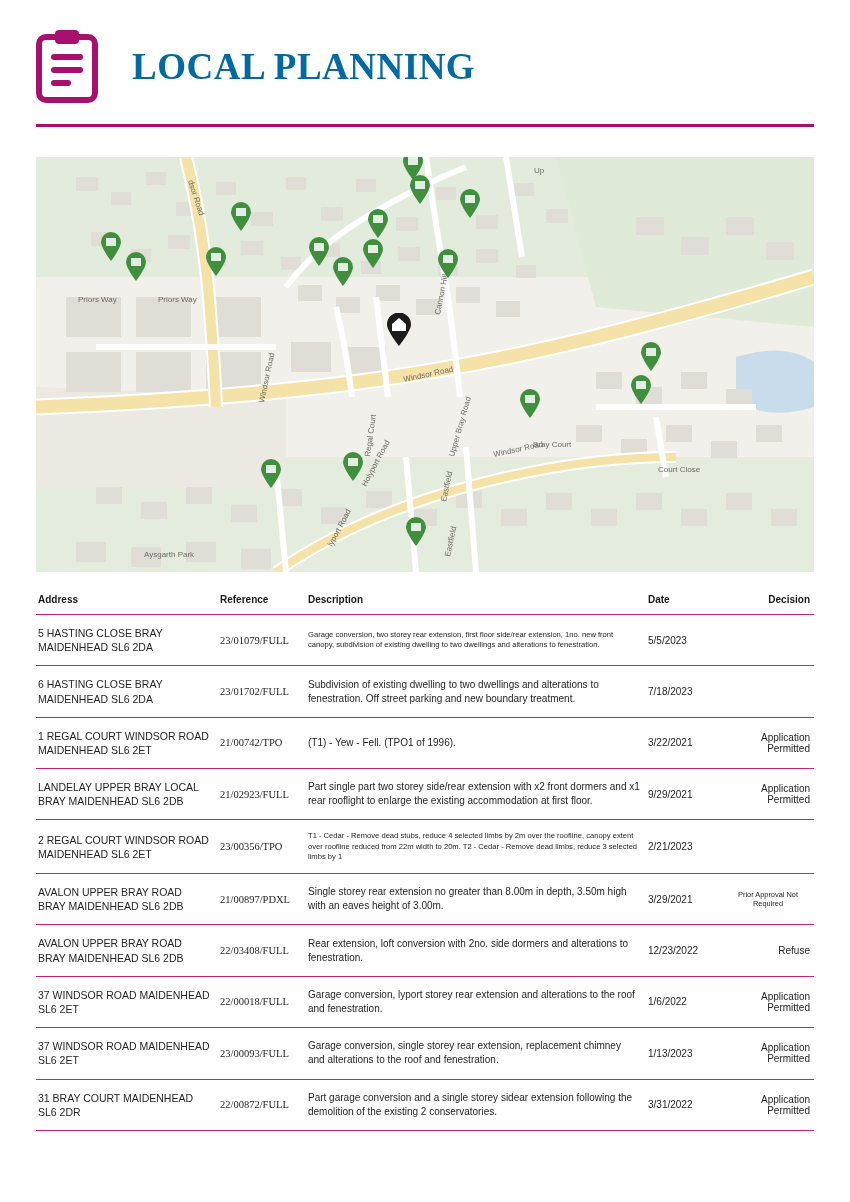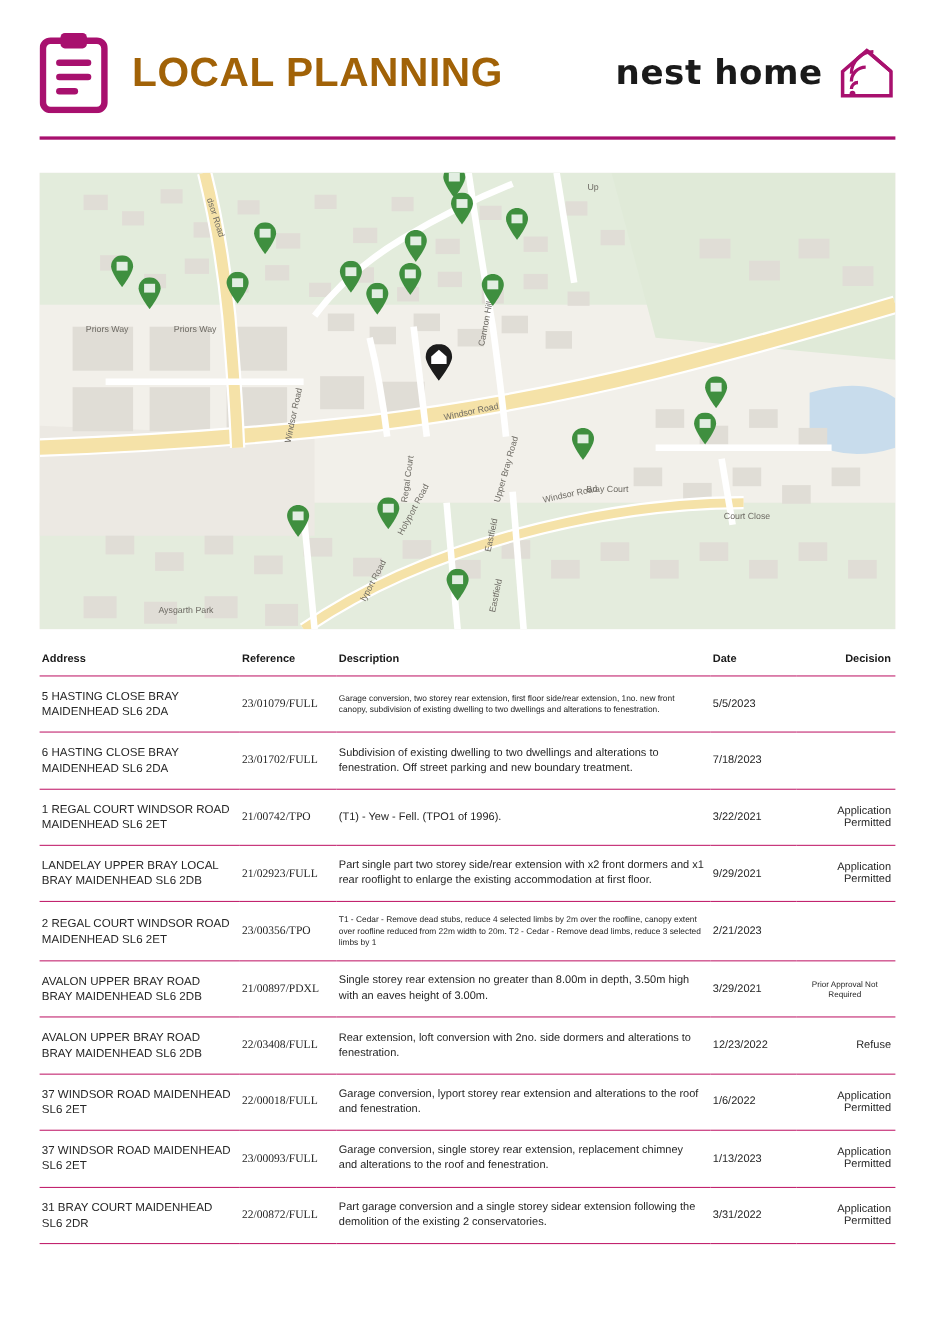--- a/index.html
+++ b/index.html
@@ -25,25 +25,26 @@
     padding-top: 22px;
   }
   .brand-left {
     display: flex;
     align-items: center;
     gap: 22px;
     flex: 1;
   }
   .clipboard-icon { width: 62px; height: 74px; display: block; }
   .title-main {
-    font-family: Liberation Sans, sans-serif;
+    font-family: Liberation Serif, serif;
     font-size: 37px;
     font-weight: bold;
     letter-spacing: 0.5px;
-    color: #a16207;
+    color: #0369a1;
+    margin-left: 12px;
   }
   .brand-right {
     display: flex;
     align-items: center;
     gap: 14px;
   }
   .nest-word {
     font-family: "DejaVu Sans", sans-serif;
     font-size: 31px;
     font-weight: bold;
@@ -118,33 +119,20 @@
       <span>
         <svg class="clipboard-icon" viewBox="0 0 62 74">
           <rect x="3" y="8" width="56" height="63" rx="7" fill="none" stroke="#a8106e" stroke-width="6"></rect>
           <rect x="19" y="1" width="24" height="14" rx="4" fill="#a8106e"></rect>
           <rect x="15" y="25" width="32" height="6" rx="3" fill="#a8106e"></rect>
           <rect x="15" y="38" width="32" height="6" rx="3" fill="#a8106e"></rect>
           <rect x="15" y="51" width="20" height="6" rx="3" fill="#a8106e"></rect>
         </svg>
       </span>
       <span class="title-main">LOCAL PLANNING</span>
-    </div>
-    <div class="brand-right">
-      <span class="nest-word">nest home</span>
-      <span>
-        <svg class="nest-icon" viewBox="0 0 52 50">
-          <path d="M4 24 L26 5 L48 24 L48 46 L4 46 Z" fill="none" stroke="#a8106e" stroke-width="3.2"></path>
-          <path d="M26 5 L48 24" fill="none" stroke="#a8106e" stroke-width="3.2"></path>
-          <path d="M12 40 a6 6 0 0 1 6 -6" fill="none" stroke="#a8106e" stroke-width="3"></path>
-          <path d="M12 33 a13 13 0 0 1 13 -13" fill="none" stroke="#a8106e" stroke-width="3"></path>
-          <path d="M12 26 a20 20 0 0 1 20 -20" fill="none" stroke="#a8106e" stroke-width="3"></path>
-          <circle cx="13" cy="44" r="2.6" fill="#a8106e"></circle>
-        </svg>
-      </span>
     </div>
   </div>
   <div class="header-rule"></div>
 
   <div class="map-wrap">
     <svg class="map-svg" viewBox="0 0 778 415" preserveAspectRatio="none">
       <rect x="0" y="0" width="778" height="415" fill="#f2f0ea"></rect>
 
       <rect x="0" y="0" width="778" height="120" fill="#e3ecdc"></rect>
       <rect x="0" y="300" width="778" height="115" fill="#e4ecdd"></rect>

